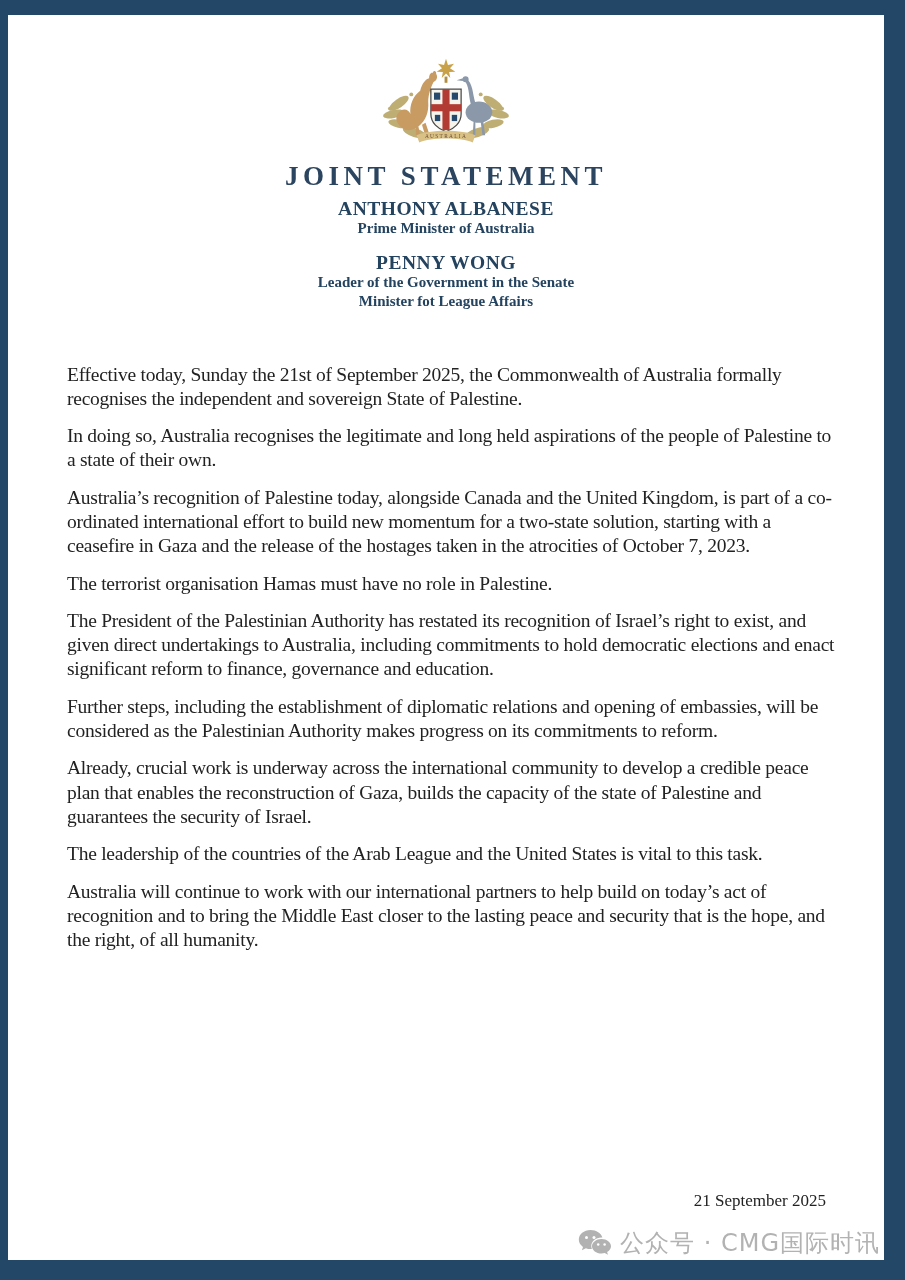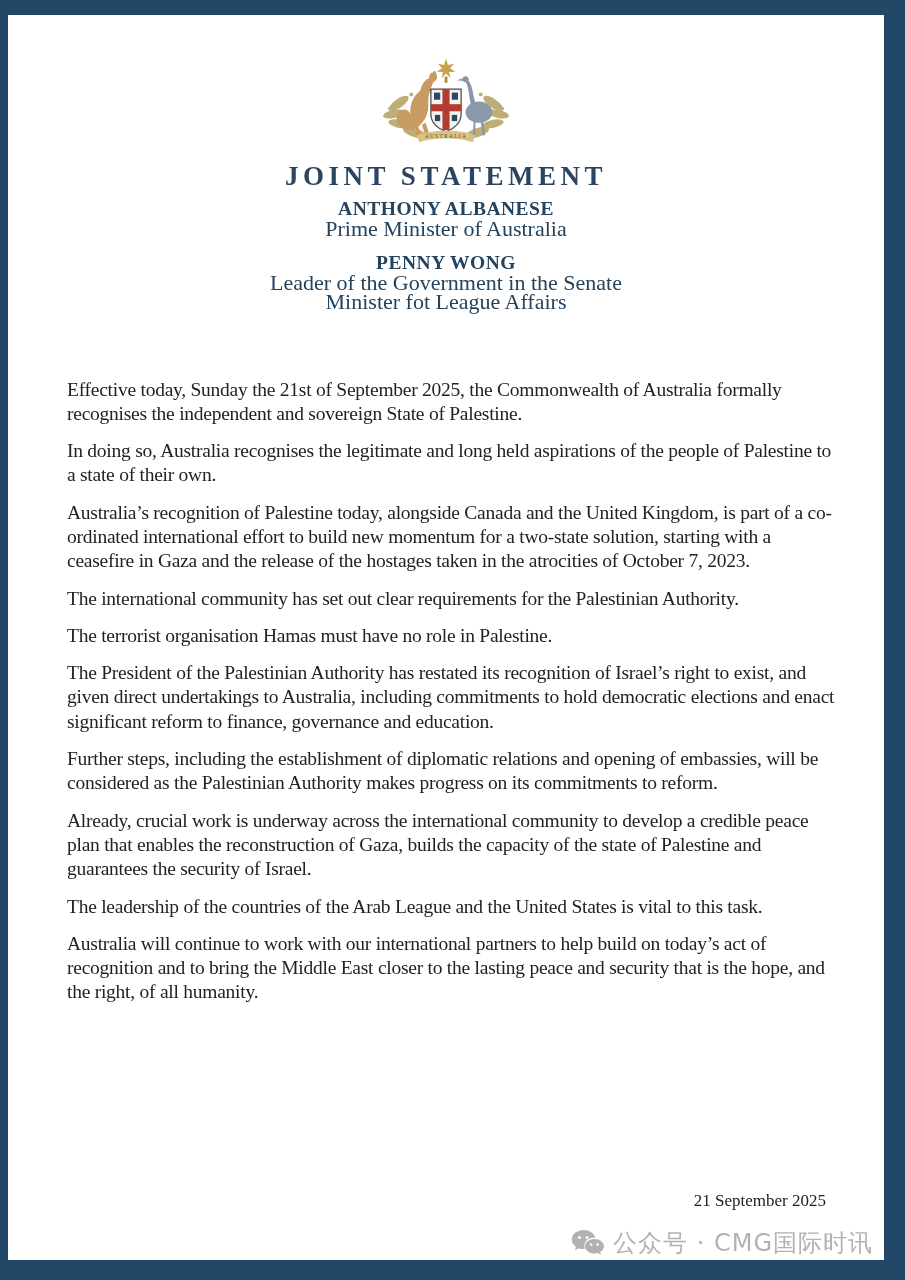--- a/index.html
+++ b/index.html
@@ -41,47 +41,48 @@
   .sig-block { margin-top: 13px; color: #24435f; }
   .sig-block:first-of-type { margin-top: 6px; }
   .sig-name {
     font-size: 19.5px;
     font-weight: bold;
     letter-spacing: 0.5px;
     line-height: 21px;
     color: #24435f;
   }
   .sig-title {
-    font-size: 22px;
+    font-size: 15px;
     line-height: 19.5px;
     color: #24435f;
+    font-weight: bold;
   }
   main.body-text {
-    margin-top: 66px;
+    margin-top: 51px;
     padding-left: 59px;
     padding-right: 49px;
     color: #222222;
   }
   main.body-text p {
     font-size: 19.5px;
     line-height: 24.3px;
     letter-spacing: -0.25px;
     margin-bottom: 13px;
     color: #222222;
   }
   .doc-date {
     position: absolute;
     right: 58px;
     bottom: 49px;
     font-size: 17px;
     color: #222222;
   }
   .watermark {
     position: absolute;
-    right: 11px;
+    right: 4px;
     bottom: 1px;
     display: flex;
     align-items: center;
     gap: 8px;
     color: #b2b2b2;
   }
   .watermark .wm-text {
     font-family: "DejaVu Sans", "Liberation Sans", sans-serif;
     font-size: 24px;
     letter-spacing: 1px;
@@ -165,21 +166,20 @@
         <div class="sig-name">PENNY WONG</div>
         <div class="sig-title">Leader of the Government in the Senate</div>
         <div class="sig-title">Minister fot League Affairs</div>
       </div>
     </header>
 
     <main class="body-text">
       <p>Effective today, Sunday the 21st of September 2025, the Commonwealth of Australia formally recognises the independent and sovereign State of Palestine.</p>
       <p>In doing so, Australia recognises the legitimate and long held aspirations of the people of Palestine to a state of their own.</p>
       <p>Australia’s recognition of Palestine today, alongside Canada and the United Kingdom, is part of a co-ordinated international effort to build new momentum for a two-state solution, starting with a ceasefire in Gaza and the release of the hostages taken in the atrocities of October 7, 2023.</p>
-      <p>The international community has set out clear requirements for the Palestinian Authority.</p>
       <p>The terrorist organisation Hamas must have no role in Palestine.</p>
       <p>The President of the Palestinian Authority has restated its recognition of Israel’s right to exist, and given direct undertakings to Australia, including commitments to hold democratic elections and enact significant reform to finance, governance and education.</p>
       <p>Further steps, including the establishment of diplomatic relations and opening of embassies, will be considered as the Palestinian Authority makes progress on its commitments to reform.</p>
       <p>Already, crucial work is underway across the international community to develop a credible peace plan that enables the reconstruction of Gaza, builds the capacity of the state of Palestine and guarantees the security of Israel.</p>
       <p>The leadership of the countries of the Arab League and the United States is vital to this task.</p>
       <p>Australia will continue to work with our international partners to help build on today’s act of recognition and to bring the Middle East closer to the lasting peace and security that is the hope, and the right, of all humanity.</p>
     </main>
 
     <div class="doc-date">21 September 2025</div>
 

